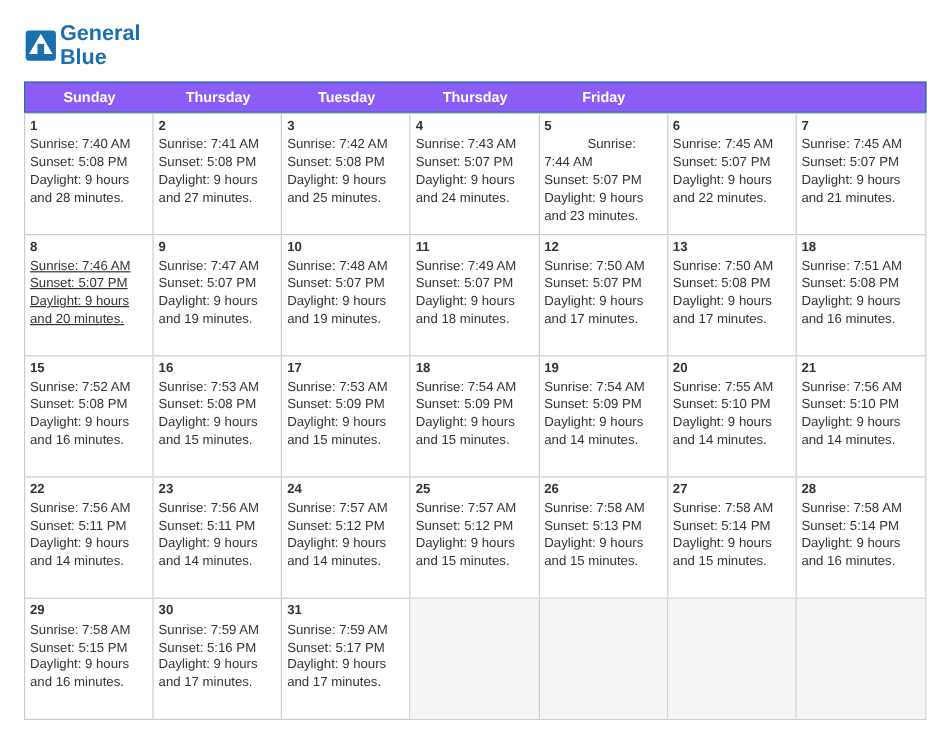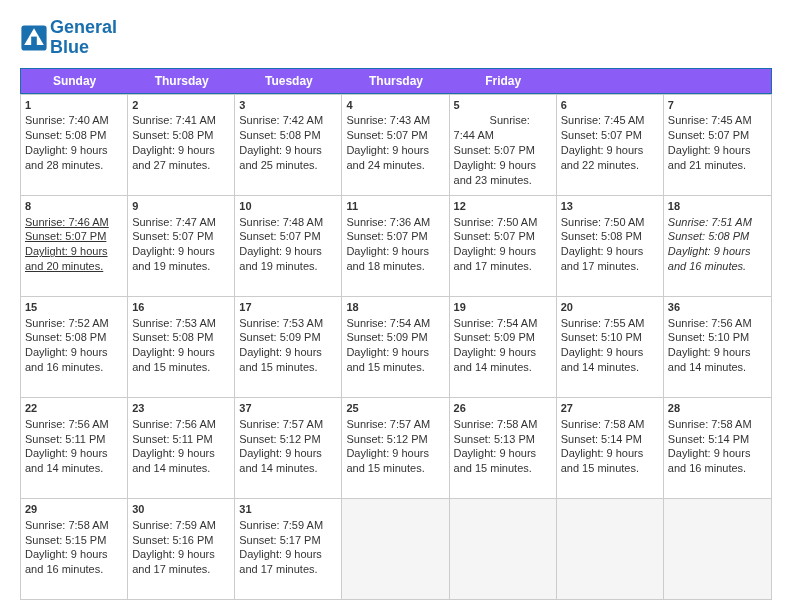--- a/index.html
+++ b/index.html
@@ -164,30 +164,30 @@
         <div class="cal-week">
           <div class="cal-cell"><span class="day-num">8</span><span class="cell-text" style="white-space: pre-line; text-decoration: underline;">Sunrise: 7:46 AM
 Sunset: 5:07 PM
 Daylight: 9 hours and 20 minutes.</span></div>
           <div class="cal-cell"><span class="day-num">9</span><span class="cell-text" style="white-space: pre-line; text-align: center;">Sunrise: 7:47 AM
 Sunset: 5:07 PM
 Daylight: 9 hours and 19 minutes.</span></div>
           <div class="cal-cell"><span class="day-num">10</span><span class="cell-text" style="white-space: pre-line;">Sunrise: 7:48 AM
 Sunset: 5:07 PM
 Daylight: 9 hours and 19 minutes.</span></div>
-          <div class="cal-cell"><span class="day-num">11</span><span class="cell-text" style="white-space: pre-line;">Sunrise: 7:36 AM
+          <div class="cal-cell"><span class="day-num">11</span><span class="cell-text" style="white-space: pre-line;">Sunrise: 7:49 AM
 Sunset: 5:07 PM
 Daylight: 9 hours and 18 minutes.</span></div>
           <div class="cal-cell"><span class="day-num">12</span><span class="cell-text" style="white-space: pre-line;">Sunrise: 7:50 AM
 Sunset: 5:07 PM
 Daylight: 9 hours and 17 minutes.</span></div>
           <div class="cal-cell"><span class="day-num">13</span><span class="cell-text" style="white-space: pre-line;">Sunrise: 7:50 AM
 Sunset: 5:08 PM
 Daylight: 9 hours and 17 minutes.</span></div>
-          <div class="cal-cell"><span class="day-num">18</span><span class="cell-text" style="white-space: pre-line; font-style: italic;">Sunrise: 7:51 AM
+          <div class="cal-cell"><span class="day-num">18</span><span class="cell-text" style="white-space: pre-line;">Sunrise: 7:51 AM
 Sunset: 5:08 PM
 Daylight: 9 hours and 16 minutes.</span></div>
         </div>
         <div class="cal-week">
           <div class="cal-cell"><span class="day-num">15</span><span class="cell-text" style="white-space: pre-line; text-align: right;">Sunrise: 7:52 AM
 Sunset: 5:08 PM
 Daylight: 9 hours and 16 minutes.</span></div>
           <div class="cal-cell"><span class="day-num">16</span><span class="cell-text" style="white-space: pre-line;">Sunrise: 7:53 AM
 Sunset: 5:08 PM
 Daylight: 9 hours and 15 minutes.</span></div>
@@ -196,32 +196,32 @@
 Daylight: 9 hours and 15 minutes.</span></div>
           <div class="cal-cell"><span class="day-num">18</span><span class="cell-text" style="white-space: pre-line;">Sunrise: 7:54 AM
 Sunset: 5:09 PM
 Daylight: 9 hours and 15 minutes.</span></div>
           <div class="cal-cell"><span class="day-num">19</span><span class="cell-text" style="white-space: pre-line;">Sunrise: 7:54 AM
 Sunset: 5:09 PM
 Daylight: 9 hours and 14 minutes.</span></div>
           <div class="cal-cell"><span class="day-num">20</span><span class="cell-text" style="white-space: pre-line;">Sunrise: 7:55 AM
 Sunset: 5:10 PM
 Daylight: 9 hours and 14 minutes.</span></div>
-          <div class="cal-cell"><span class="day-num">36</span><span class="cell-text" style="white-space: pre-line;">Sunrise: 7:56 AM
+          <div class="cal-cell"><span class="day-num">21</span><span class="cell-text" style="white-space: pre-line;">Sunrise: 7:56 AM
 Sunset: 5:10 PM
 Daylight: 9 hours and 14 minutes.</span></div>
         </div>
         <div class="cal-week">
           <div class="cal-cell"><span class="day-num">22</span><span class="cell-text" style="white-space: pre-line;">Sunrise: 7:56 AM
 Sunset: 5:11 PM
 Daylight: 9 hours and 14 minutes.</span></div>
           <div class="cal-cell"><span class="day-num">23</span><span class="cell-text" style="white-space: pre-line;">Sunrise: 7:56 AM
 Sunset: 5:11 PM
 Daylight: 9 hours and 14 minutes.</span></div>
-          <div class="cal-cell"><span class="day-num">37</span><span class="cell-text" style="white-space: pre-line;">Sunrise: 7:57 AM
+          <div class="cal-cell"><span class="day-num">24</span><span class="cell-text" style="white-space: pre-line;">Sunrise: 7:57 AM
 Sunset: 5:12 PM
 Daylight: 9 hours and 14 minutes.</span></div>
           <div class="cal-cell"><span class="day-num">25</span><span class="cell-text" style="white-space: pre-line;">Sunrise: 7:57 AM
 Sunset: 5:12 PM
 Daylight: 9 hours and 15 minutes.</span></div>
           <div class="cal-cell"><span class="day-num">26</span><span class="cell-text" style="white-space: pre-line;">Sunrise: 7:58 AM
 Sunset: 5:13 PM
 Daylight: 9 hours and 15 minutes.</span></div>
           <div class="cal-cell"><span class="day-num">27</span><span class="cell-text" style="white-space: pre-line;">Sunrise: 7:58 AM
 Sunset: 5:14 PM

